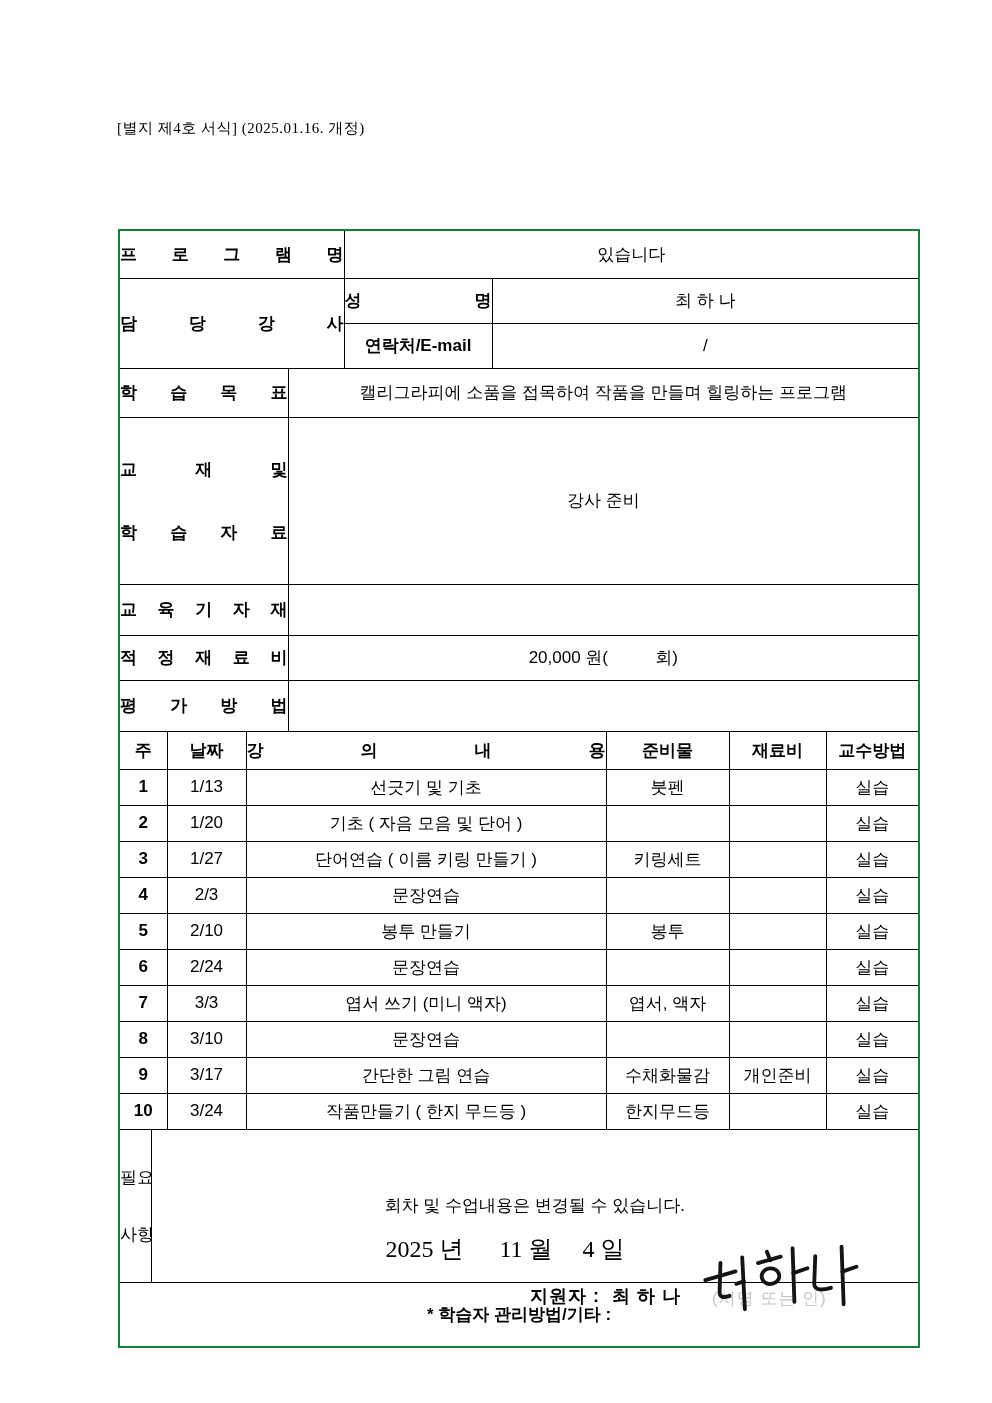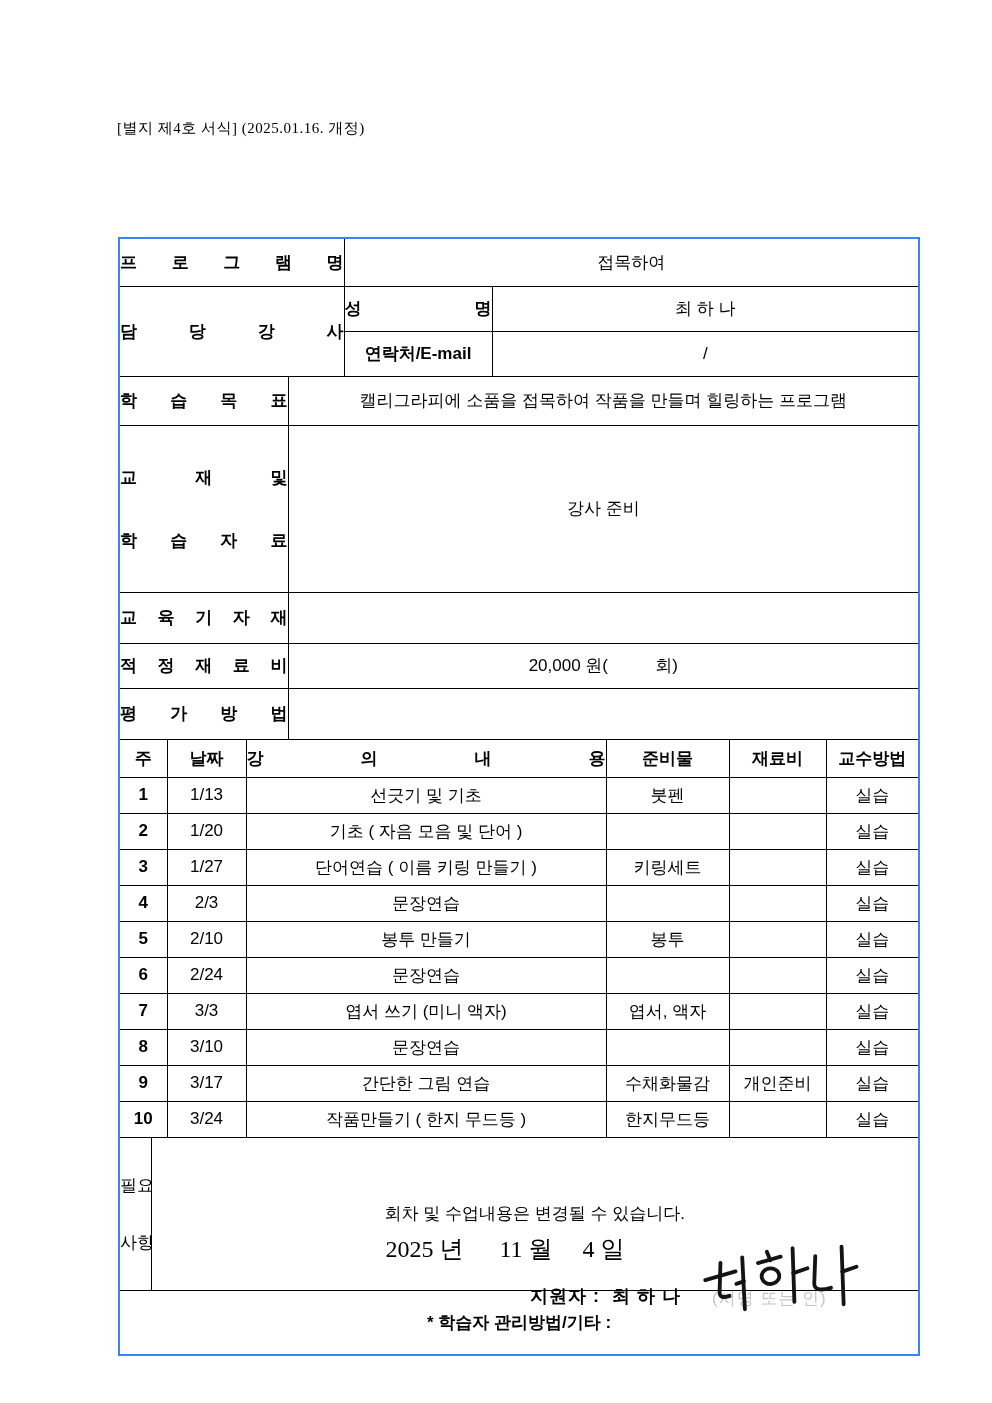--- a/index.html
+++ b/index.html
@@ -14,23 +14,23 @@
     position:absolute;left:117px;top:119px;
     font-family:"Liberation Serif", serif;
     font-size:15px;letter-spacing:0.5px;white-space:pre;
   }
   .doc-title{
     position:absolute;left:0;top:163px;width:100%;
     text-align:center;font-size:44px;font-weight:800;letter-spacing:12px;
     white-space:pre;
   }
   table.main{
-    position:absolute;left:118px;top:237px;width:800px;
+    position:absolute;left:118px;top:229px;width:800px;
     border-collapse:collapse;table-layout:fixed;
-    border:2px solid #3b82f6;
+    border:2px solid #15803d;
   }
   table.main td{
     border:1.5px solid #000;
     font-size:17px;
     text-align:center;vertical-align:middle;
     overflow:hidden;white-space:pre;
     padding:0;
   }
   td.lab{font-weight:bold;}
   td.just{
@@ -91,21 +91,21 @@
         <col style="width:148px">
       <col style="width:114px">
         <col style="width:123px">
         <col style="width:97px">
       <col style="width:93px">
     </colgroup>
 
     <tbody>
         <tr class="rh48">
       <td colspan="5" class="lab just p27">프 로 그 램 명</td>
-      <td colspan="5">접목하여</td>
+      <td colspan="5">있습니다</td>
     </tr>
 
     <tr class="rh45">
       <td colspan="5" rowspan="2" class="lab just p27">담 당 강 사</td>
       <td class="lab just p13">성 명</td>
       <td colspan="4">최 하 나</td>
     </tr>
 
     <tr class="rh45">
       <td class="lab contact">연락처/E-mail</td>

